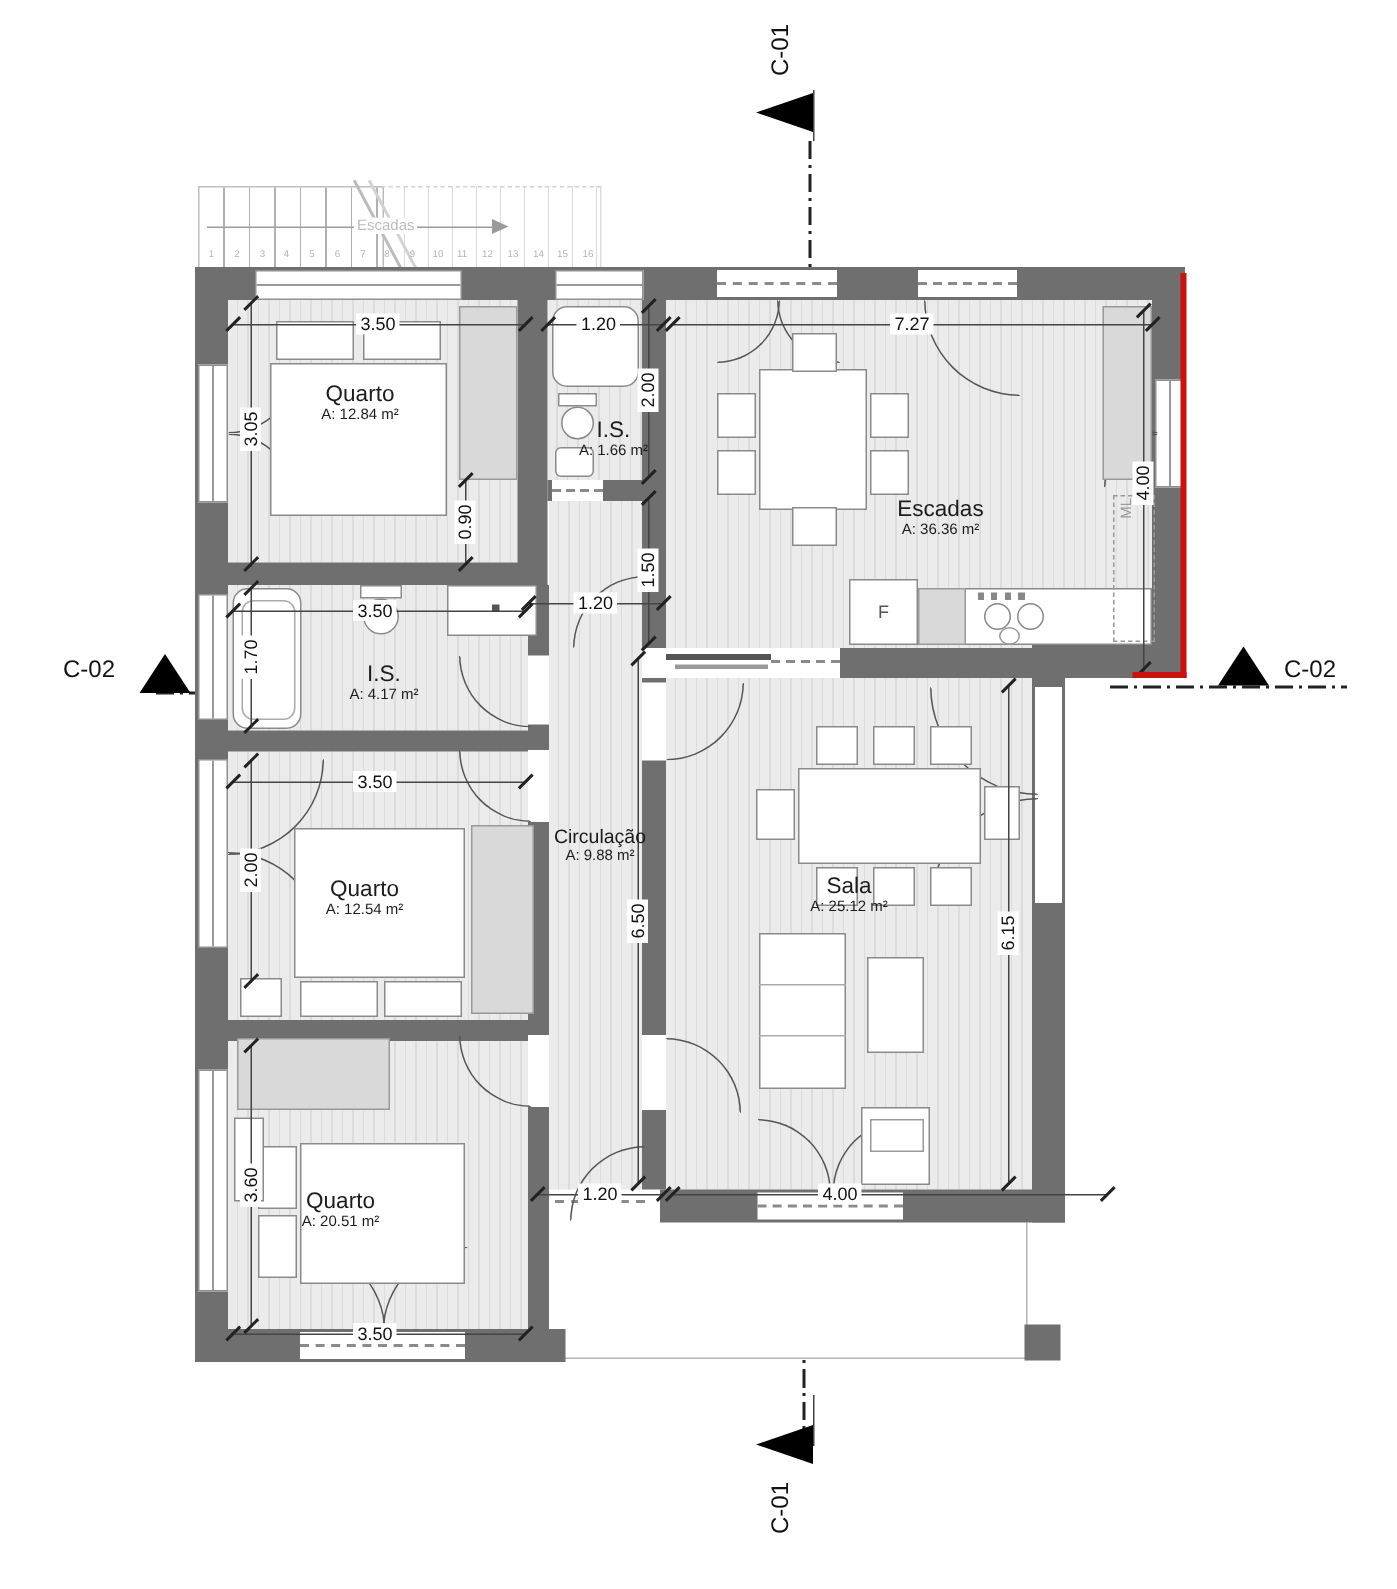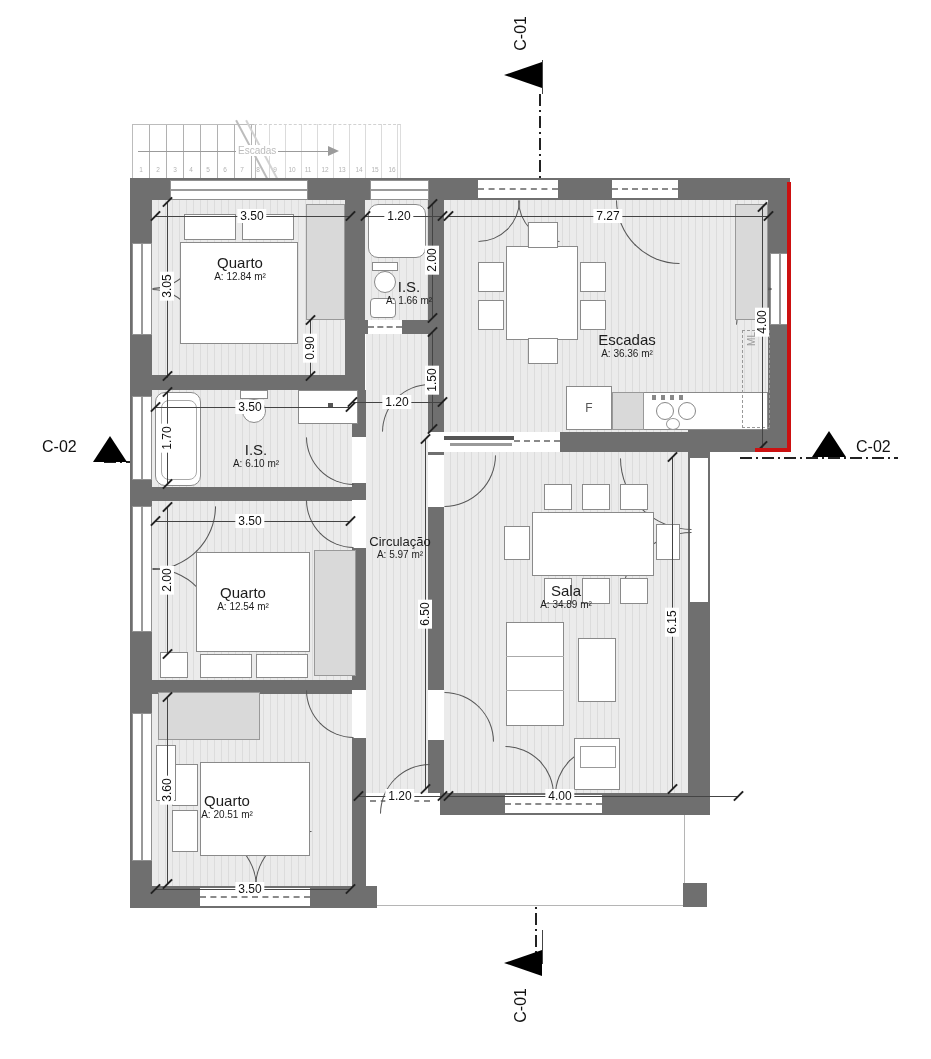--- a/index.html
+++ b/index.html
@@ -244,33 +244,33 @@
   <div class="rlabel" style="left:409px;top:292px">
     <div class="rname">I.S.</div>
     <div class="rarea">A: 1.66 m²</div>
   </div>
   <div class="rlabel" style="left:627px;top:345px">
     <div class="rname">Escadas</div>
     <div class="rarea">A: 36.36 m²</div>
   </div>
   <div class="rlabel" style="left:256px;top:455px">
     <div class="rname">I.S.</div>
-    <div class="rarea">A: 6.10 m²</div>
+    <div class="rarea">A: 4.17 m²</div>
   </div>
   <div class="rlabel" style="left:243px;top:598px">
     <div class="rname">Quarto</div>
     <div class="rarea">A: 12.54 m²</div>
   </div>
-  <div class="rlabel" style="left:400px;top:547px">
+  <div class="rlabel" style="left:400px;top:563px">
     <div class="rname" style="font-size:13px">Circulação</div>
-    <div class="rarea">A: 5.97 m²</div>
+    <div class="rarea">A: 9.88 m²</div>
   </div>
   <div class="rlabel" style="left:566px;top:596px">
     <div class="rname">Sala</div>
-    <div class="rarea">A: 34.89 m²</div>
+    <div class="rarea">A: 25.12 m²</div>
   </div>
   <div class="rlabel" style="left:227px;top:806px">
     <div class="rname">Quarto</div>
     <div class="rarea">A: 20.51 m²</div>
   </div>
 
   <div class="dl" style="left:155px;top:216px;width:195px"></div>
   <div class="dl" style="left:365px;top:216px;width:77px"></div>
   <div class="dl" style="left:448px;top:216px;width:320px"></div>
   <div class="dlv" style="left:167px;top:202px;height:176px"></div>

